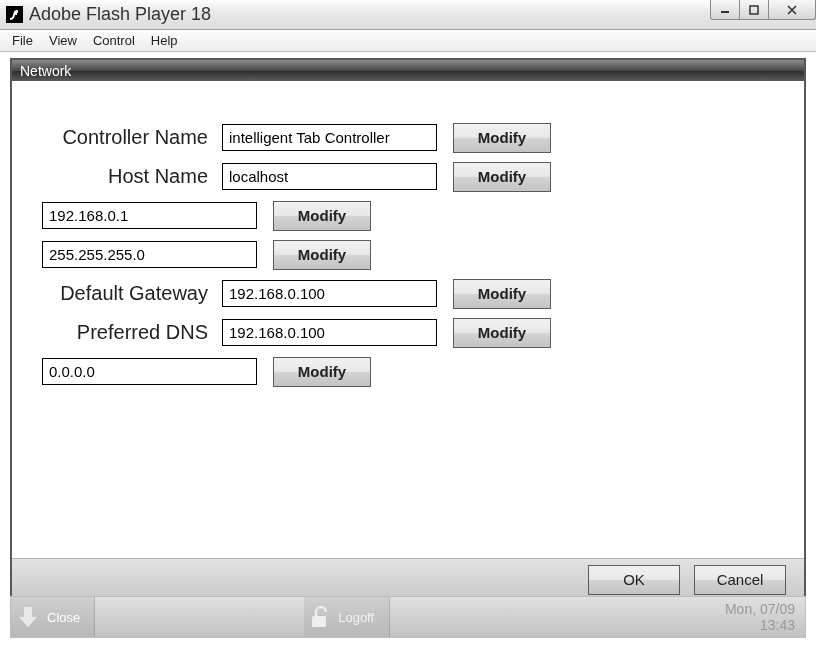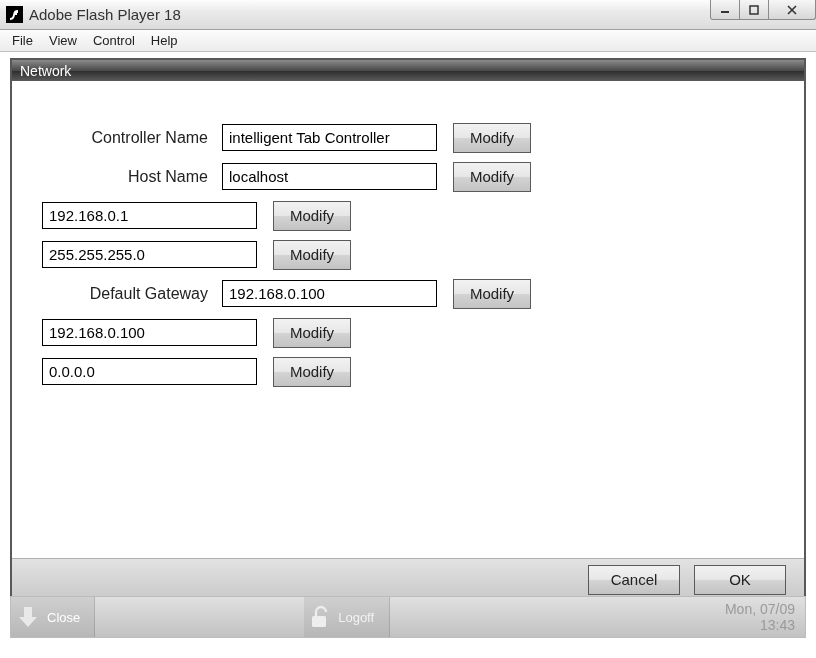--- a/index.html
+++ b/index.html
@@ -25,21 +25,21 @@
     background: #000;
     display: flex; align-items: center; justify-content: center;
     color: #fff;
     font-style: italic; font-weight: bold;
     font-size: 12px;
     margin-right: 6px;
     border:1px solid #000;
   }
   .titlebar .title {
     color: #333;
-    font-size: 15px;
+    font-size: 18px;
   }
   .win-controls {
     position: absolute;
     right: 0; top: 0;
     display: flex;
     height: 20px;
   }
   .win-btn {
     width: 30px; height: 20px;
     background: linear-gradient(to bottom,#f6f6f6,#d7d7d7);
@@ -98,21 +98,21 @@
   .row {
     display:flex;
     align-items:center;
     height:33px;
     margin-bottom:6px;
   }
   .row .lbl {
     width:180px;
     text-align:right;
     padding-right:14px;
-    font-size:16px;
+    font-size:20px;
     color:#222;
   }
   .row input[type=text] {
     width:215px;
     height:27px;
     border:1px solid #000;
     background:#fff;
     font-size:15px;
     padding:2px 6px;
     color:#000;
@@ -127,21 +127,21 @@
     border:1px solid #5a5a5a;
     font-size:15px;
     color:#222;
     display:inline-flex;
     align-items:center;
     justify-content:center;
     cursor:default;
     padding:0 10px;
     font-family:inherit;
   }
-  .mod-btn { width:78px; }
+  .mod-btn { width:98px;font-weight:bold; }
   .footer-bar {
     height:42px;
     background: linear-gradient(to bottom,#e2e2e2,#c9c9c9);
     border-top:1px solid #b0b0b0;
     display:flex;
     align-items:center;
     justify-content:flex-end;
     padding-right:18px;
   }
   .footer-bar .btn { width:92px; height:30px; margin-left:14px; font-size:15px;}
@@ -245,34 +245,35 @@
           <button class="btn mod-btn">Modify</button>
         </div>
 
         <div class="row">
           <div class="lbl">Default Gateway</div>
           <input type="text" value="192.168.0.100" style="">
           <button class="btn mod-btn">Modify</button>
         </div>
 
         <div class="row">
+          <div class="lbl">Preferred DNS</div>
           <input type="text" value="192.168.0.100" style="">
           <button class="btn mod-btn">Modify</button>
         </div>
 
         <div class="row">
           <input type="text" value="0.0.0.0" style="">
           <button class="btn mod-btn">Modify</button>
         </div>
 
       </div>
     </div>
     <div class="footer-bar">
+      <button class="btn">OK</button>
       <button class="btn">Cancel</button>
-      <button class="btn">OK</button>
     </div>
   </div>
 
   <div class="status-strip">
     <div class="sbtn close-btn">
       <span class="icon">
         <svg width="26" height="28" viewBox="0 0 26 28">
             <path d="M9 4 L17 4 L17 14 L22 14 L13 24 L4 14 L9 14 Z" fill="#e9e9e9"></path>
           </svg>
       </span>

